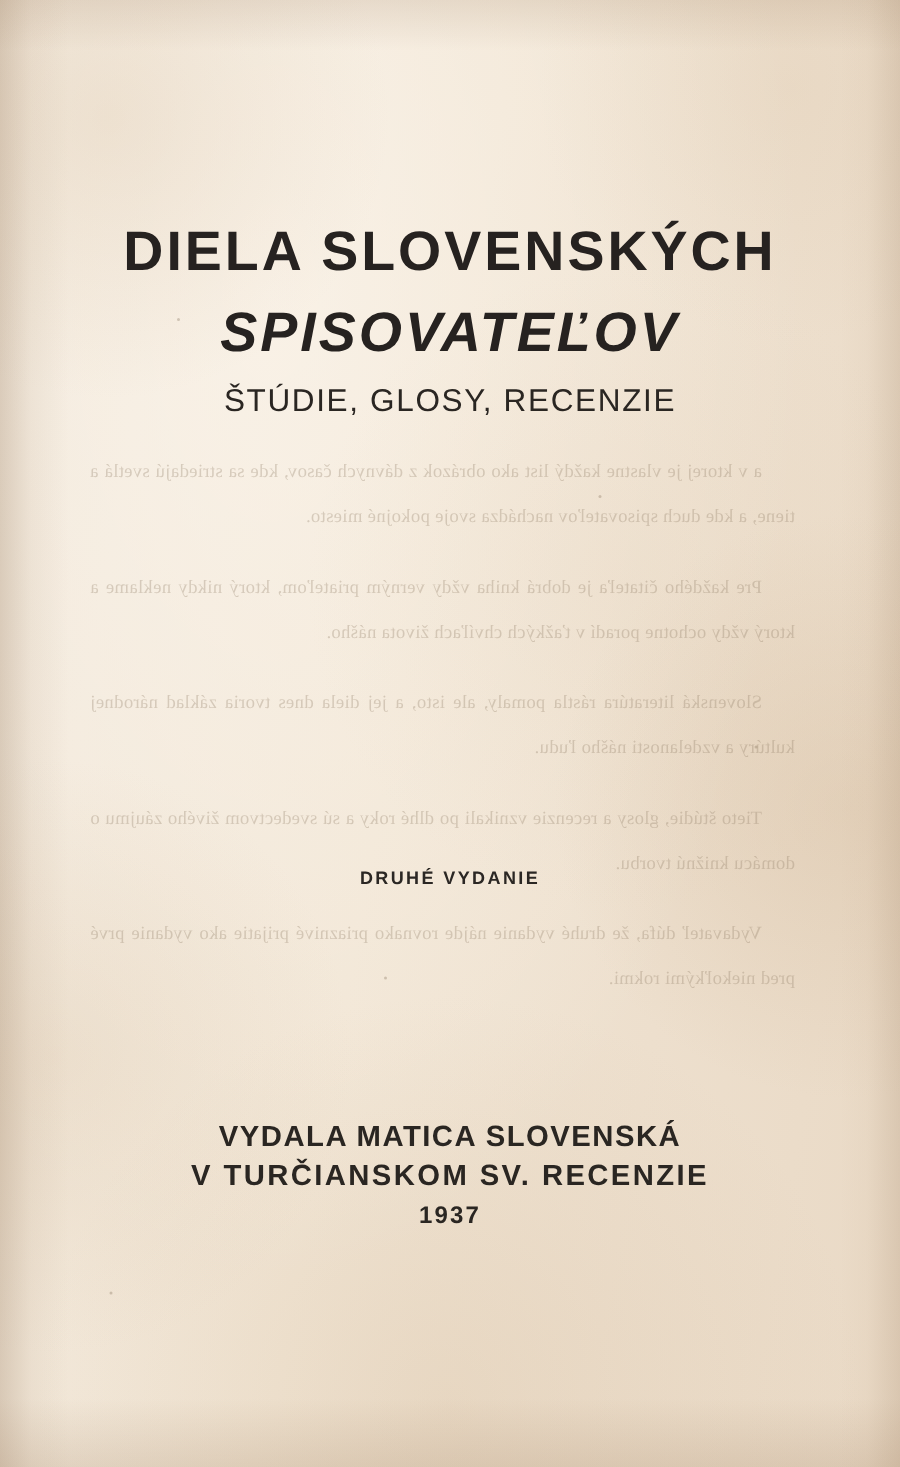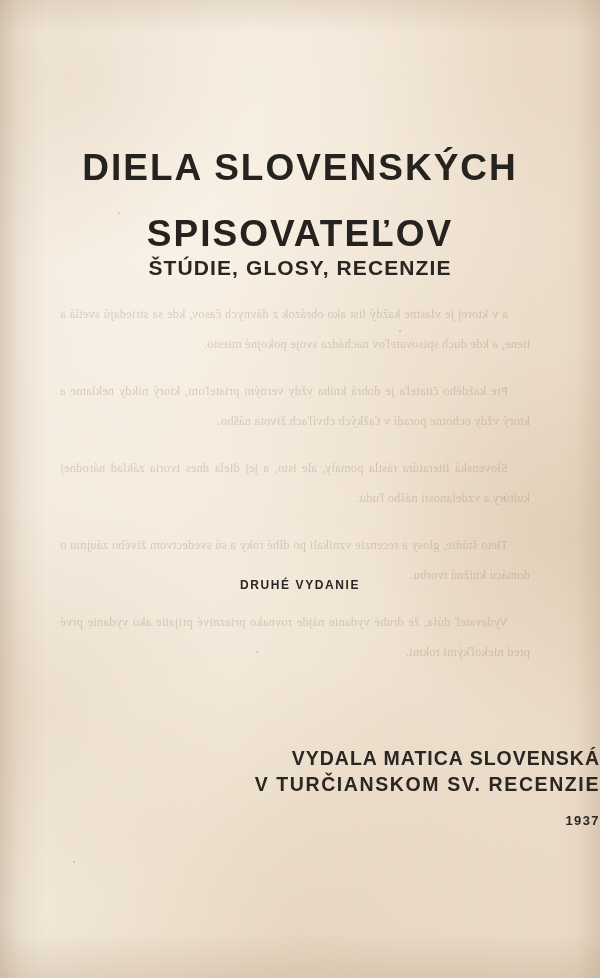--- a/index.html
+++ b/index.html
@@ -106,29 +106,30 @@
   }
   .title-line {
     font-size: 37px;
     font-weight: 700;
     letter-spacing: 2.0px;
     line-height: 48px;
     color: #262220;
     white-space: nowrap;
   }
   .title-line.second {
-    margin-top: 18px;
+    margin-top: 6px;
+    font-style: italic;
   }
 
   .subtitle {
     position: absolute;
     left: 0; right: 0;
     top: 256px;
     font-size: 21px;
-    font-weight: 700;
+    font-weight: 400;
     letter-spacing: 1.1px;
     color: #2a2622;
   }
 
   .edition {
     position: absolute;
     left: 0; right: 0;
     top: 578px;
     font-size: 12px;
     font-weight: 700;
@@ -138,29 +139,28 @@
 
   .imprint {
     position: absolute;
     left: 0; right: 0;
     top: 745px;
     font-size: 19.5px;
     font-weight: 700;
     letter-spacing: 1.0px;
     line-height: 26px;
     color: #2a2622;
-    text-align: right;
   }
   .imprint .line2 {
     letter-spacing: 1.6px;
   }
   .imprint .year {
-    font-size: 13px;
+    font-size: 16px;
     letter-spacing: 1.4px;
-    margin-top: 11px;
+    margin-top: 1px;
   }
 
   
   .speck {
     position: absolute;
     background: rgba(120,98,76,0.30);
     border-radius: 50%;
     pointer-events: none;
   }
 </style>

